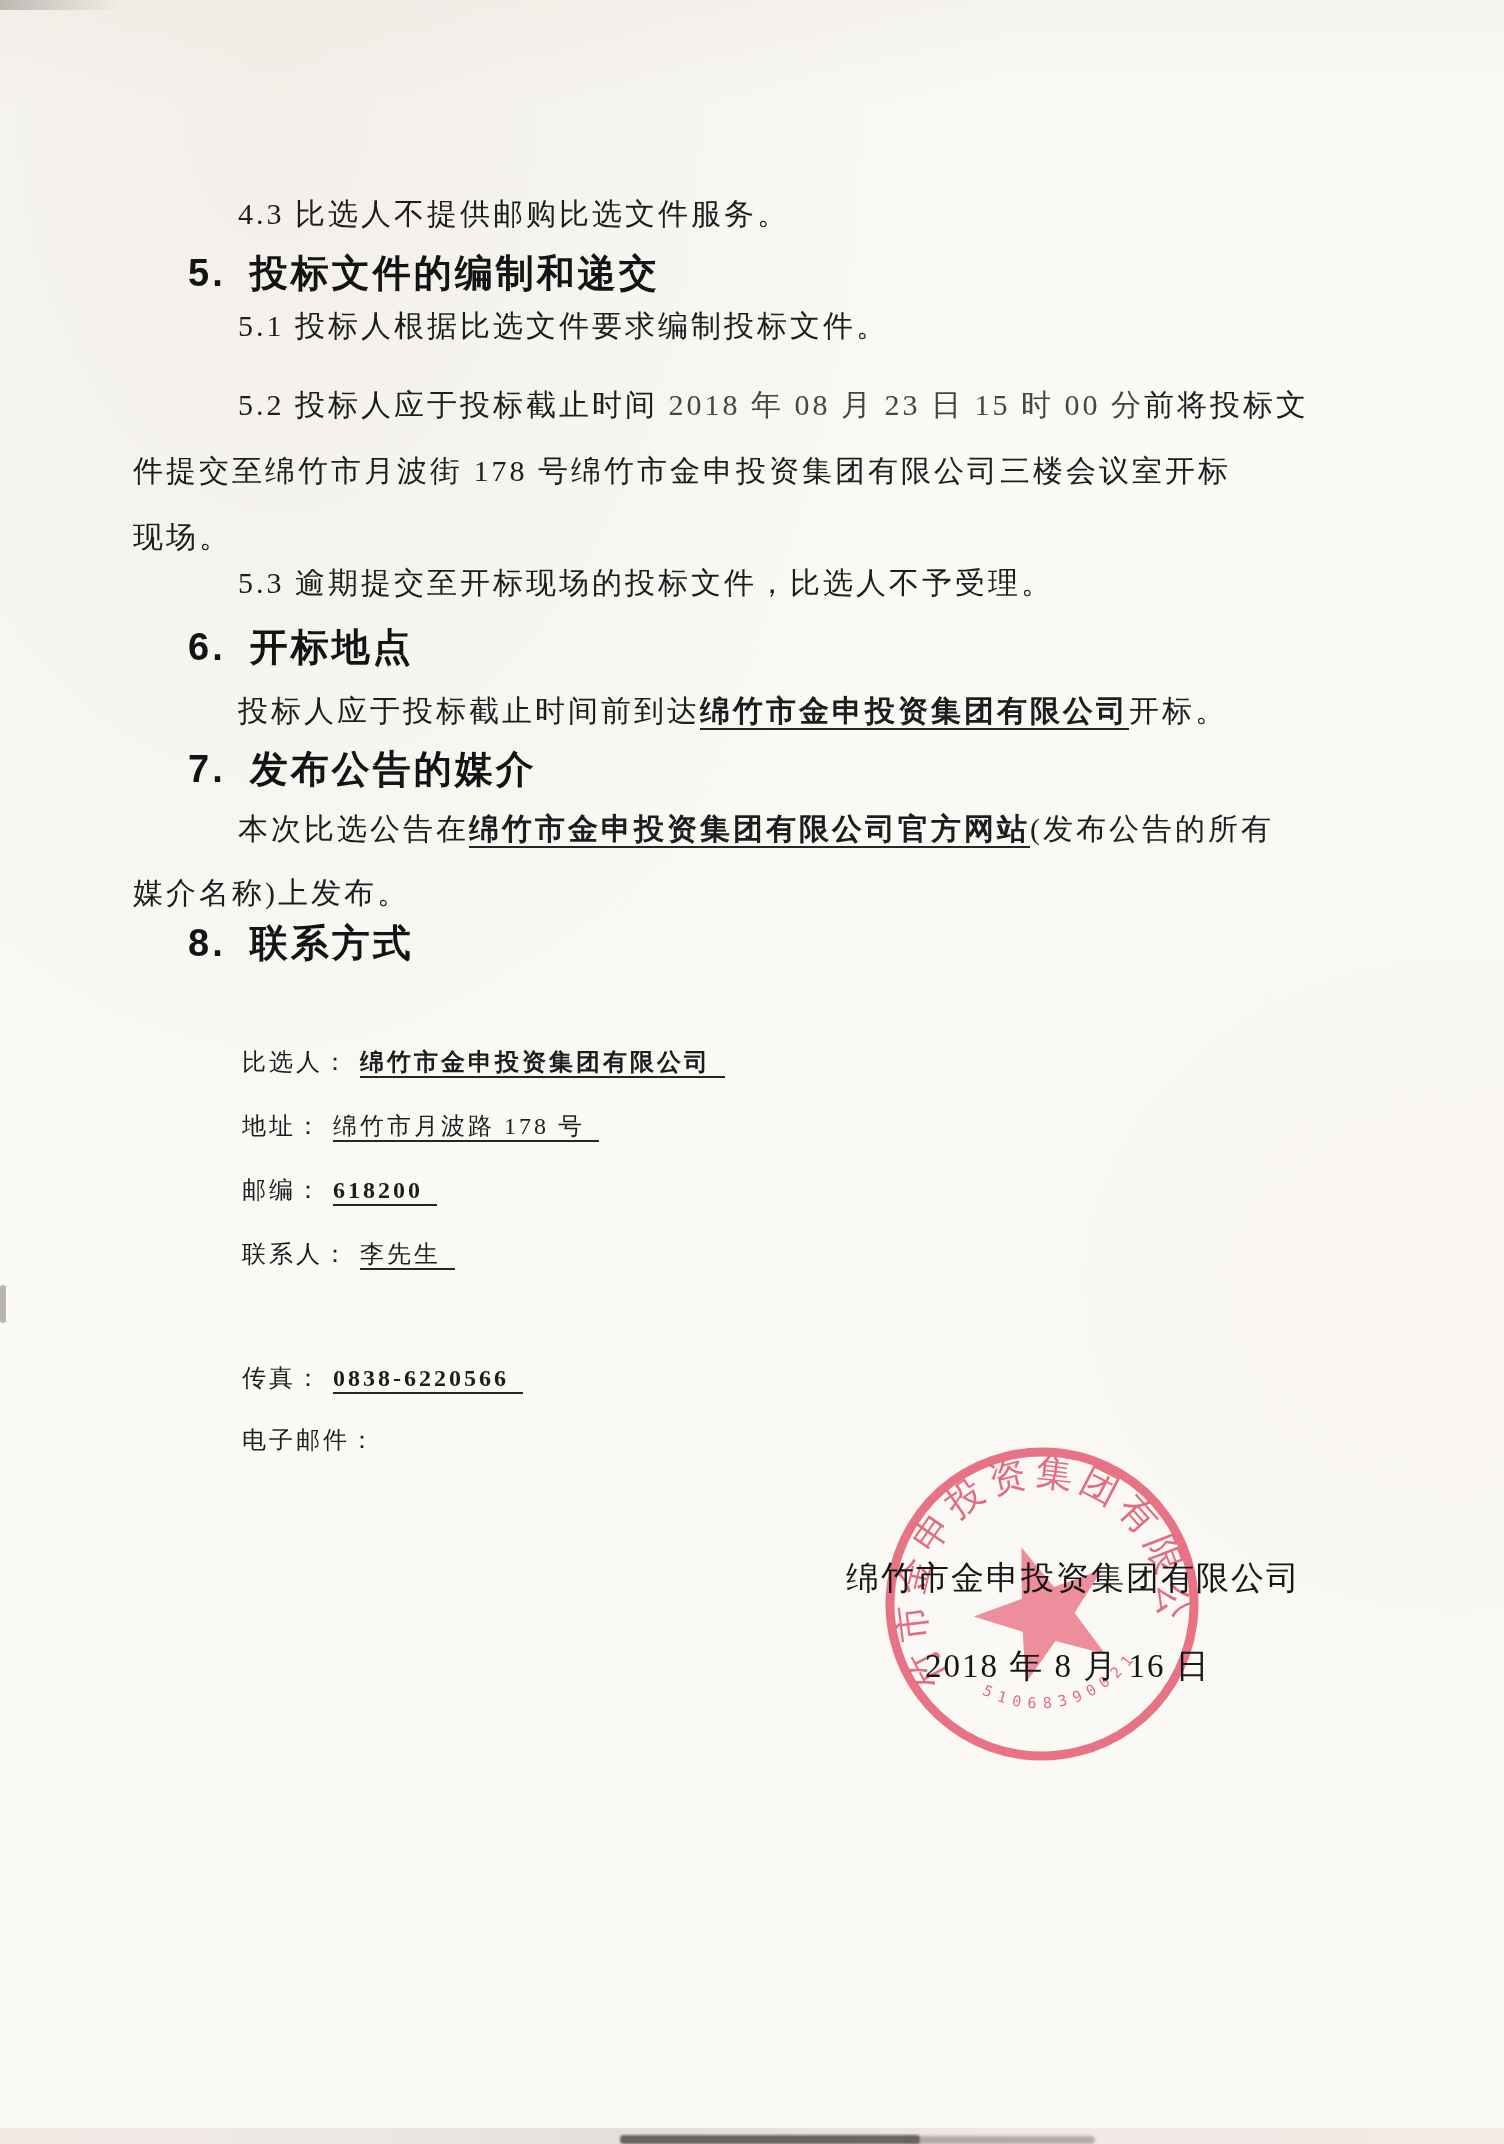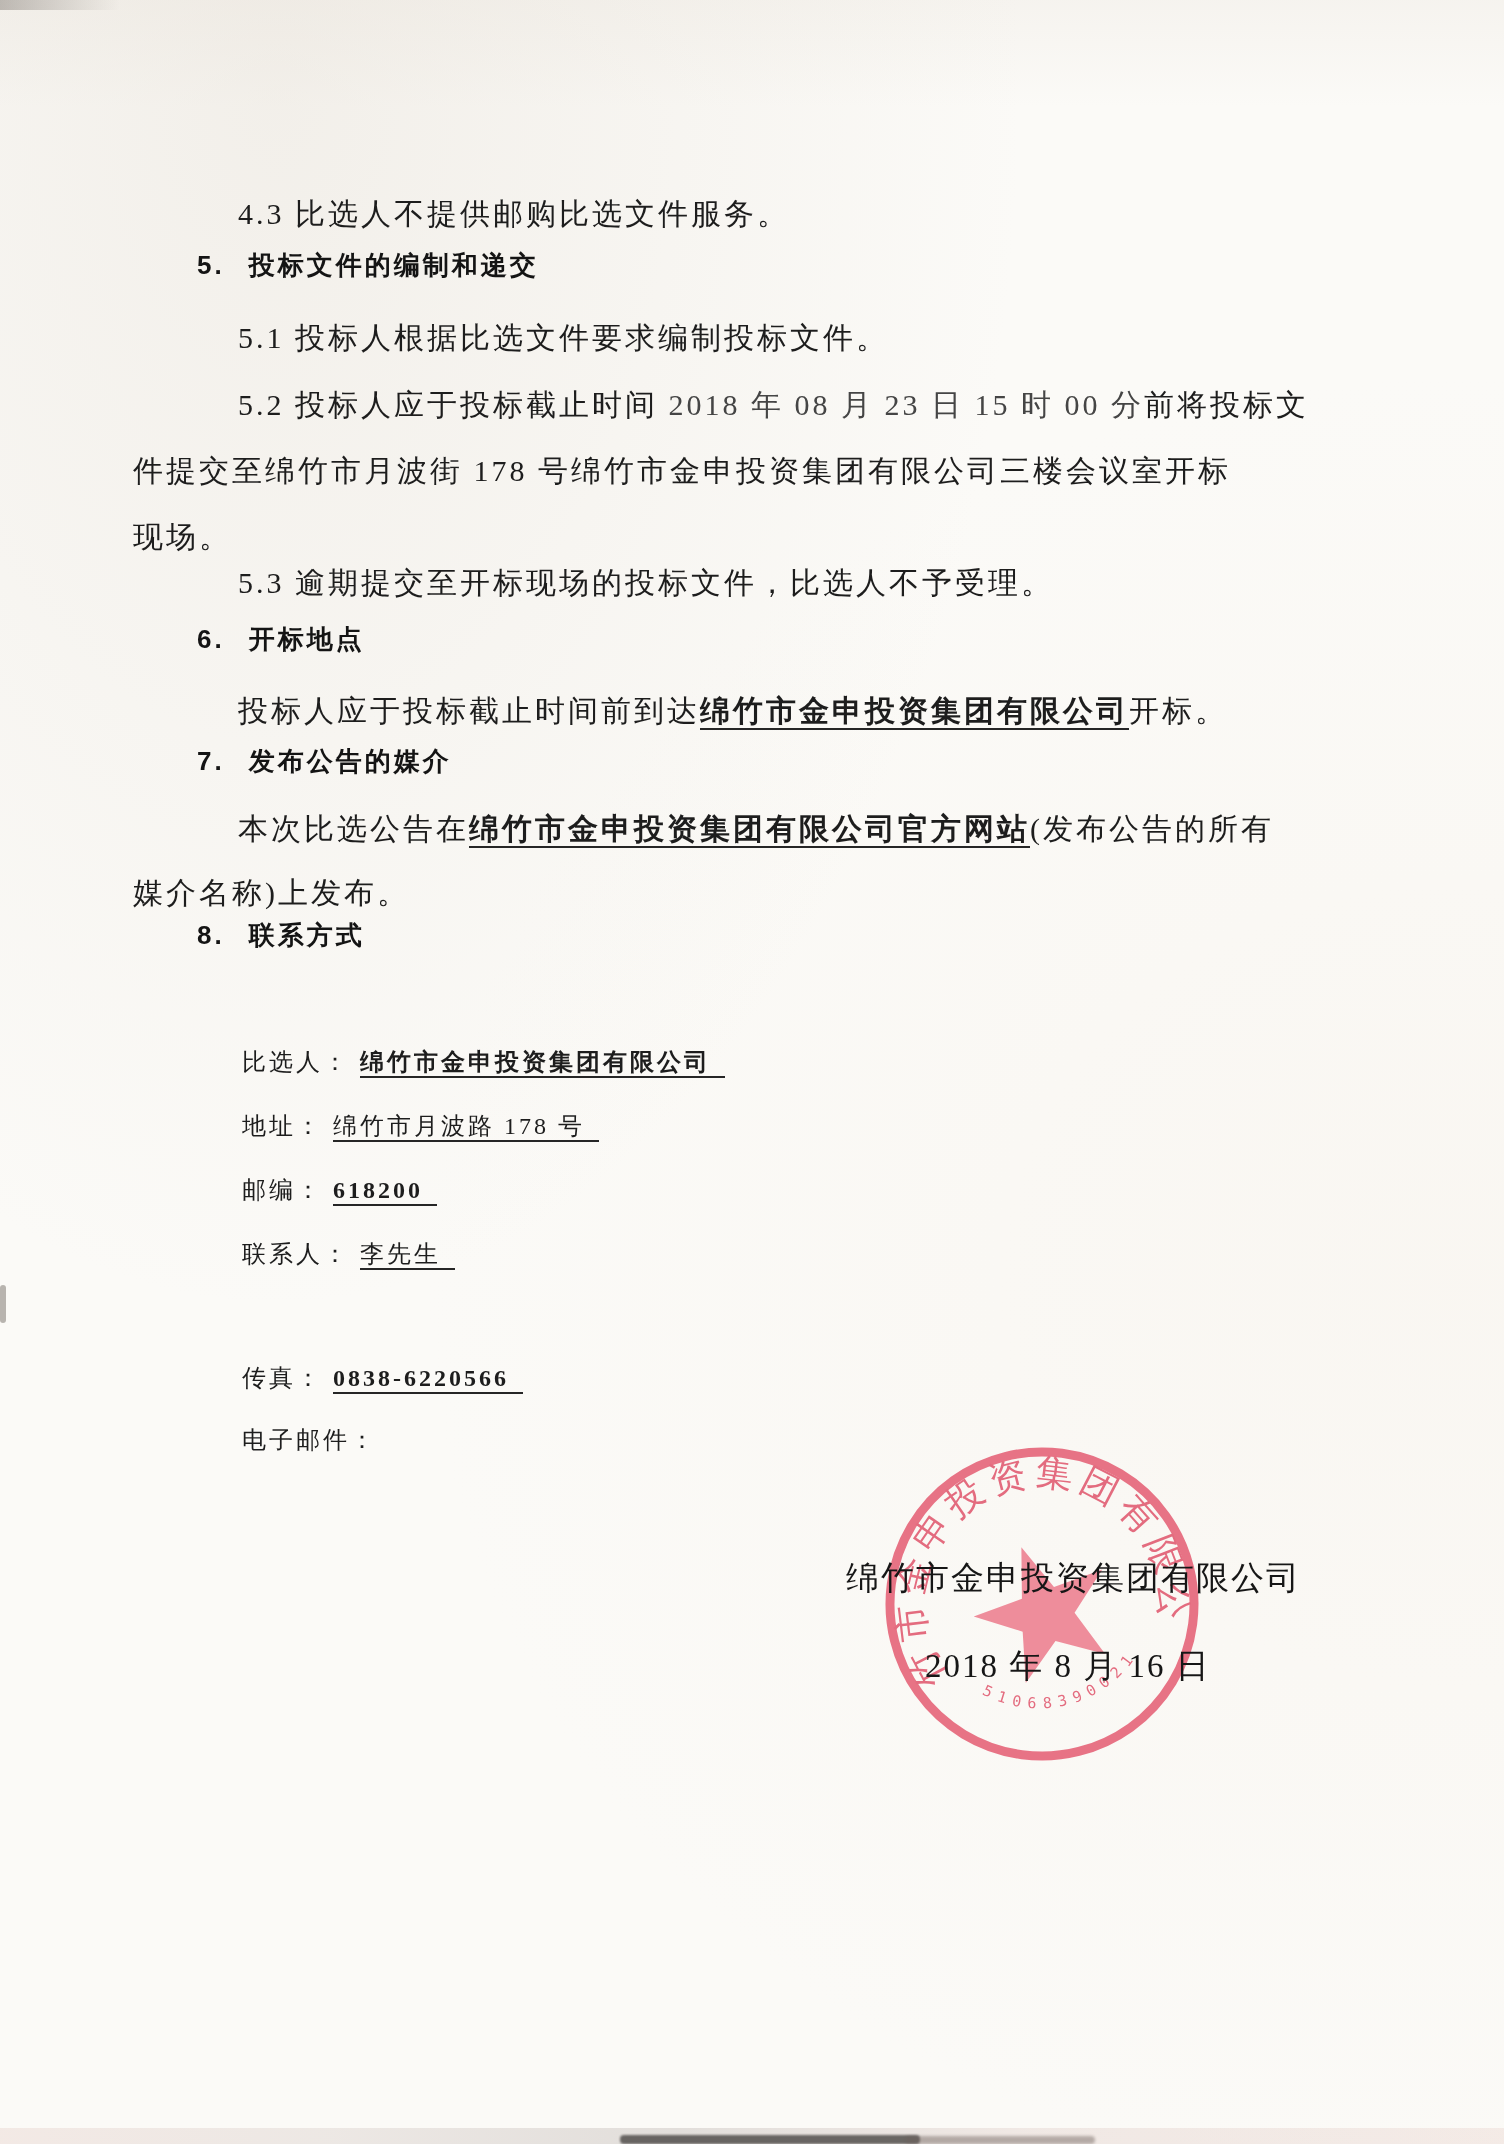--- a/index.html
+++ b/index.html
@@ -10,22 +10,22 @@
       radial-gradient(ellipse at 18% 4%, rgba(226,219,209,.35), rgba(0,0,0,0) 42%),
       radial-gradient(ellipse at 95% 60%, rgba(248,244,238,.6), rgba(0,0,0,0) 50%),
       linear-gradient(180deg, rgba(232,226,217,.28), rgba(255,255,255,0) 5%);
     font-family:"Liberation Serif","DejaVu Serif",serif;
     color:#1d1d1d;
     padding-left:28px;
   }
   .line{position:absolute;font-size:30px;letter-spacing:3px;white-space:nowrap;color:#1d1d1d;}
   .indent1{left:238px;}
   .flush{left:133px;}
-  .heading{position:absolute;left:197px;font-family:"Liberation Sans","DejaVu Sans",sans-serif;
-    font-weight:bold;font-size:26px;letter-spacing:3px;color:#141414;white-space:nowrap;}
+  .heading{position:absolute;left:188px;font-family:"Liberation Sans","DejaVu Sans",sans-serif;
+    font-weight:bold;font-size:38px;letter-spacing:3px;color:#141414;white-space:nowrap;}
   .hnum{display:inline-block;margin-right:24px;}
   .u{border-bottom:2px solid #262626;padding-bottom:1px;}
   .bold{font-weight:bold;}
   .filled{color:#454545;}
   .contact-row{position:absolute;left:242px;font-size:24px;letter-spacing:3px;white-space:nowrap;}
   .cvalue{margin-left:10px;padding-right:14px;}
   .sig{position:absolute;z-index:3;font-size:33px;letter-spacing:2px;white-space:nowrap;color:#161616;}
   .stamp{position:absolute;left:868px;top:1430px;width:348px;height:348px;z-index:2;opacity:.82;}
   .page-num{position:absolute;left:0;top:1944px;width:1504px;text-align:center;
     font-size:24px;font-weight:bold;letter-spacing:2px;color:#222;}
@@ -52,21 +52,21 @@
   <div class="edge-top-left"></div>
   <div class="edge-left-mark"></div>
   <div class="edge-right-mark"></div>
 
   <div class="line indent1" style="top:194px">4.3  比选人不提供邮购比选文件服务。</div>
 
   <div class="heading" style="top:248px">
     <span class="hnum">5.</span><span>投标文件的编制和递交</span>
   </div>
 
-  <div class="line indent1" style="top:318px">5.1  投标人根据比选文件要求编制投标文件。</div>
+  <div class="line indent1" style="top:306px">5.1  投标人根据比选文件要求编制投标文件。</div>
 
   <div class="line indent1" style="top:385px">
     <span>5.2  投标人应于投标截止时间 </span><span class="filled">2018 年 08 月 23 日 15 时 00 分</span><span>前将投标文</span>
   </div>
   <div class="line flush" style="top:451px">件提交至绵竹市月波街 178 号绵竹市金申投资集团有限公司三楼会议室开标</div>
   <div class="line flush" style="top:517px">现场。</div>
 
   <div class="line indent1" style="top:563px">5.3  逾期提交至开标现场的投标文件，比选人不予受理。</div>
 
   <div class="heading" style="top:622px">

